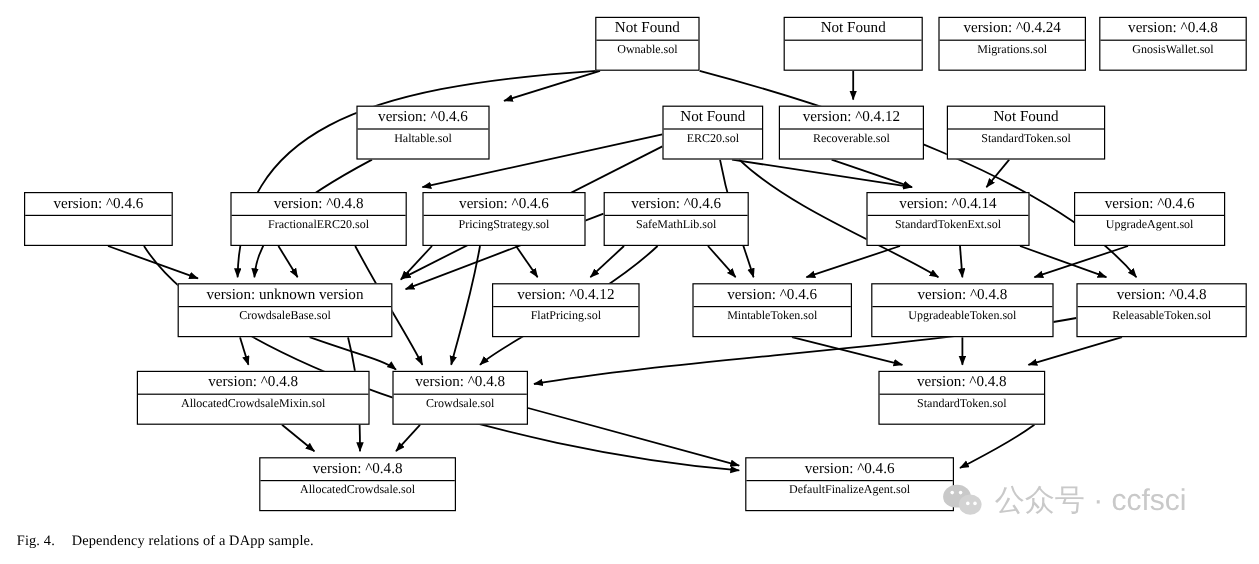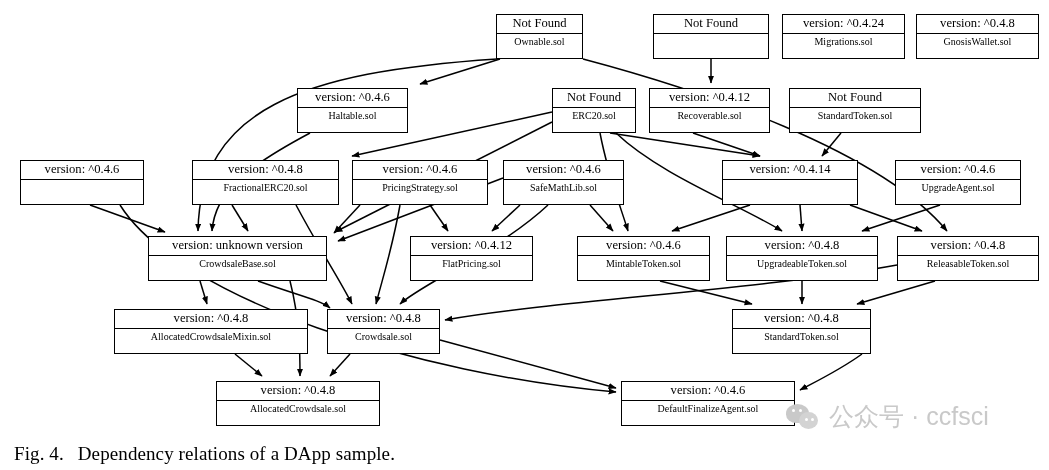--- a/index.html
+++ b/index.html
@@ -39,21 +39,21 @@
     box-sizing:border-box;
     text-align:center;
     padding:3px 6px 3px 6px;
     font-size:10px;
     white-space:nowrap;
   }
   #caption{
     position:absolute;
     left:14px;
     top:443px;
-    font-size:19px;
+    font-size:12px;
     white-space:nowrap;
     letter-spacing:0.1px;
     text-align:center;
   }
   #caption .lbl{margin-right:14px;}
   #watermark{
     position:absolute;
     left:786px;
     top:400px;
     display:flex;
@@ -218,20 +218,21 @@
       <div class="node" style="left: 352px; top: 160px; width: 136px; height: 45px;">
         <div class="ver">version: ^0.4.6</div>
         <div class="file">PricingStrategy.sol</div>
       </div>
       <div class="node" style="left: 503px; top: 160px; width: 121px; height: 45px;">
         <div class="ver">version: ^0.4.6</div>
         <div class="file">SafeMathLib.sol</div>
       </div>
       <div class="node" style="left: 722px; top: 160px; width: 136px; height: 45px;">
         <div class="ver">version: ^0.4.14</div>
+        <div class="file">StandardTokenExt.sol</div>
       </div>
       <div class="node" style="left: 895px; top: 160px; width: 126px; height: 45px;">
         <div class="ver">version: ^0.4.6</div>
         <div class="file">UpgradeAgent.sol</div>
       </div>
       <div class="node" style="left: 148px; top: 236px; width: 179px; height: 45px;">
         <div class="ver">version: unknown version</div>
         <div class="file">CrowdsaleBase.sol</div>
       </div>
       <div class="node" style="left: 410px; top: 236px; width: 123px; height: 45px;">

